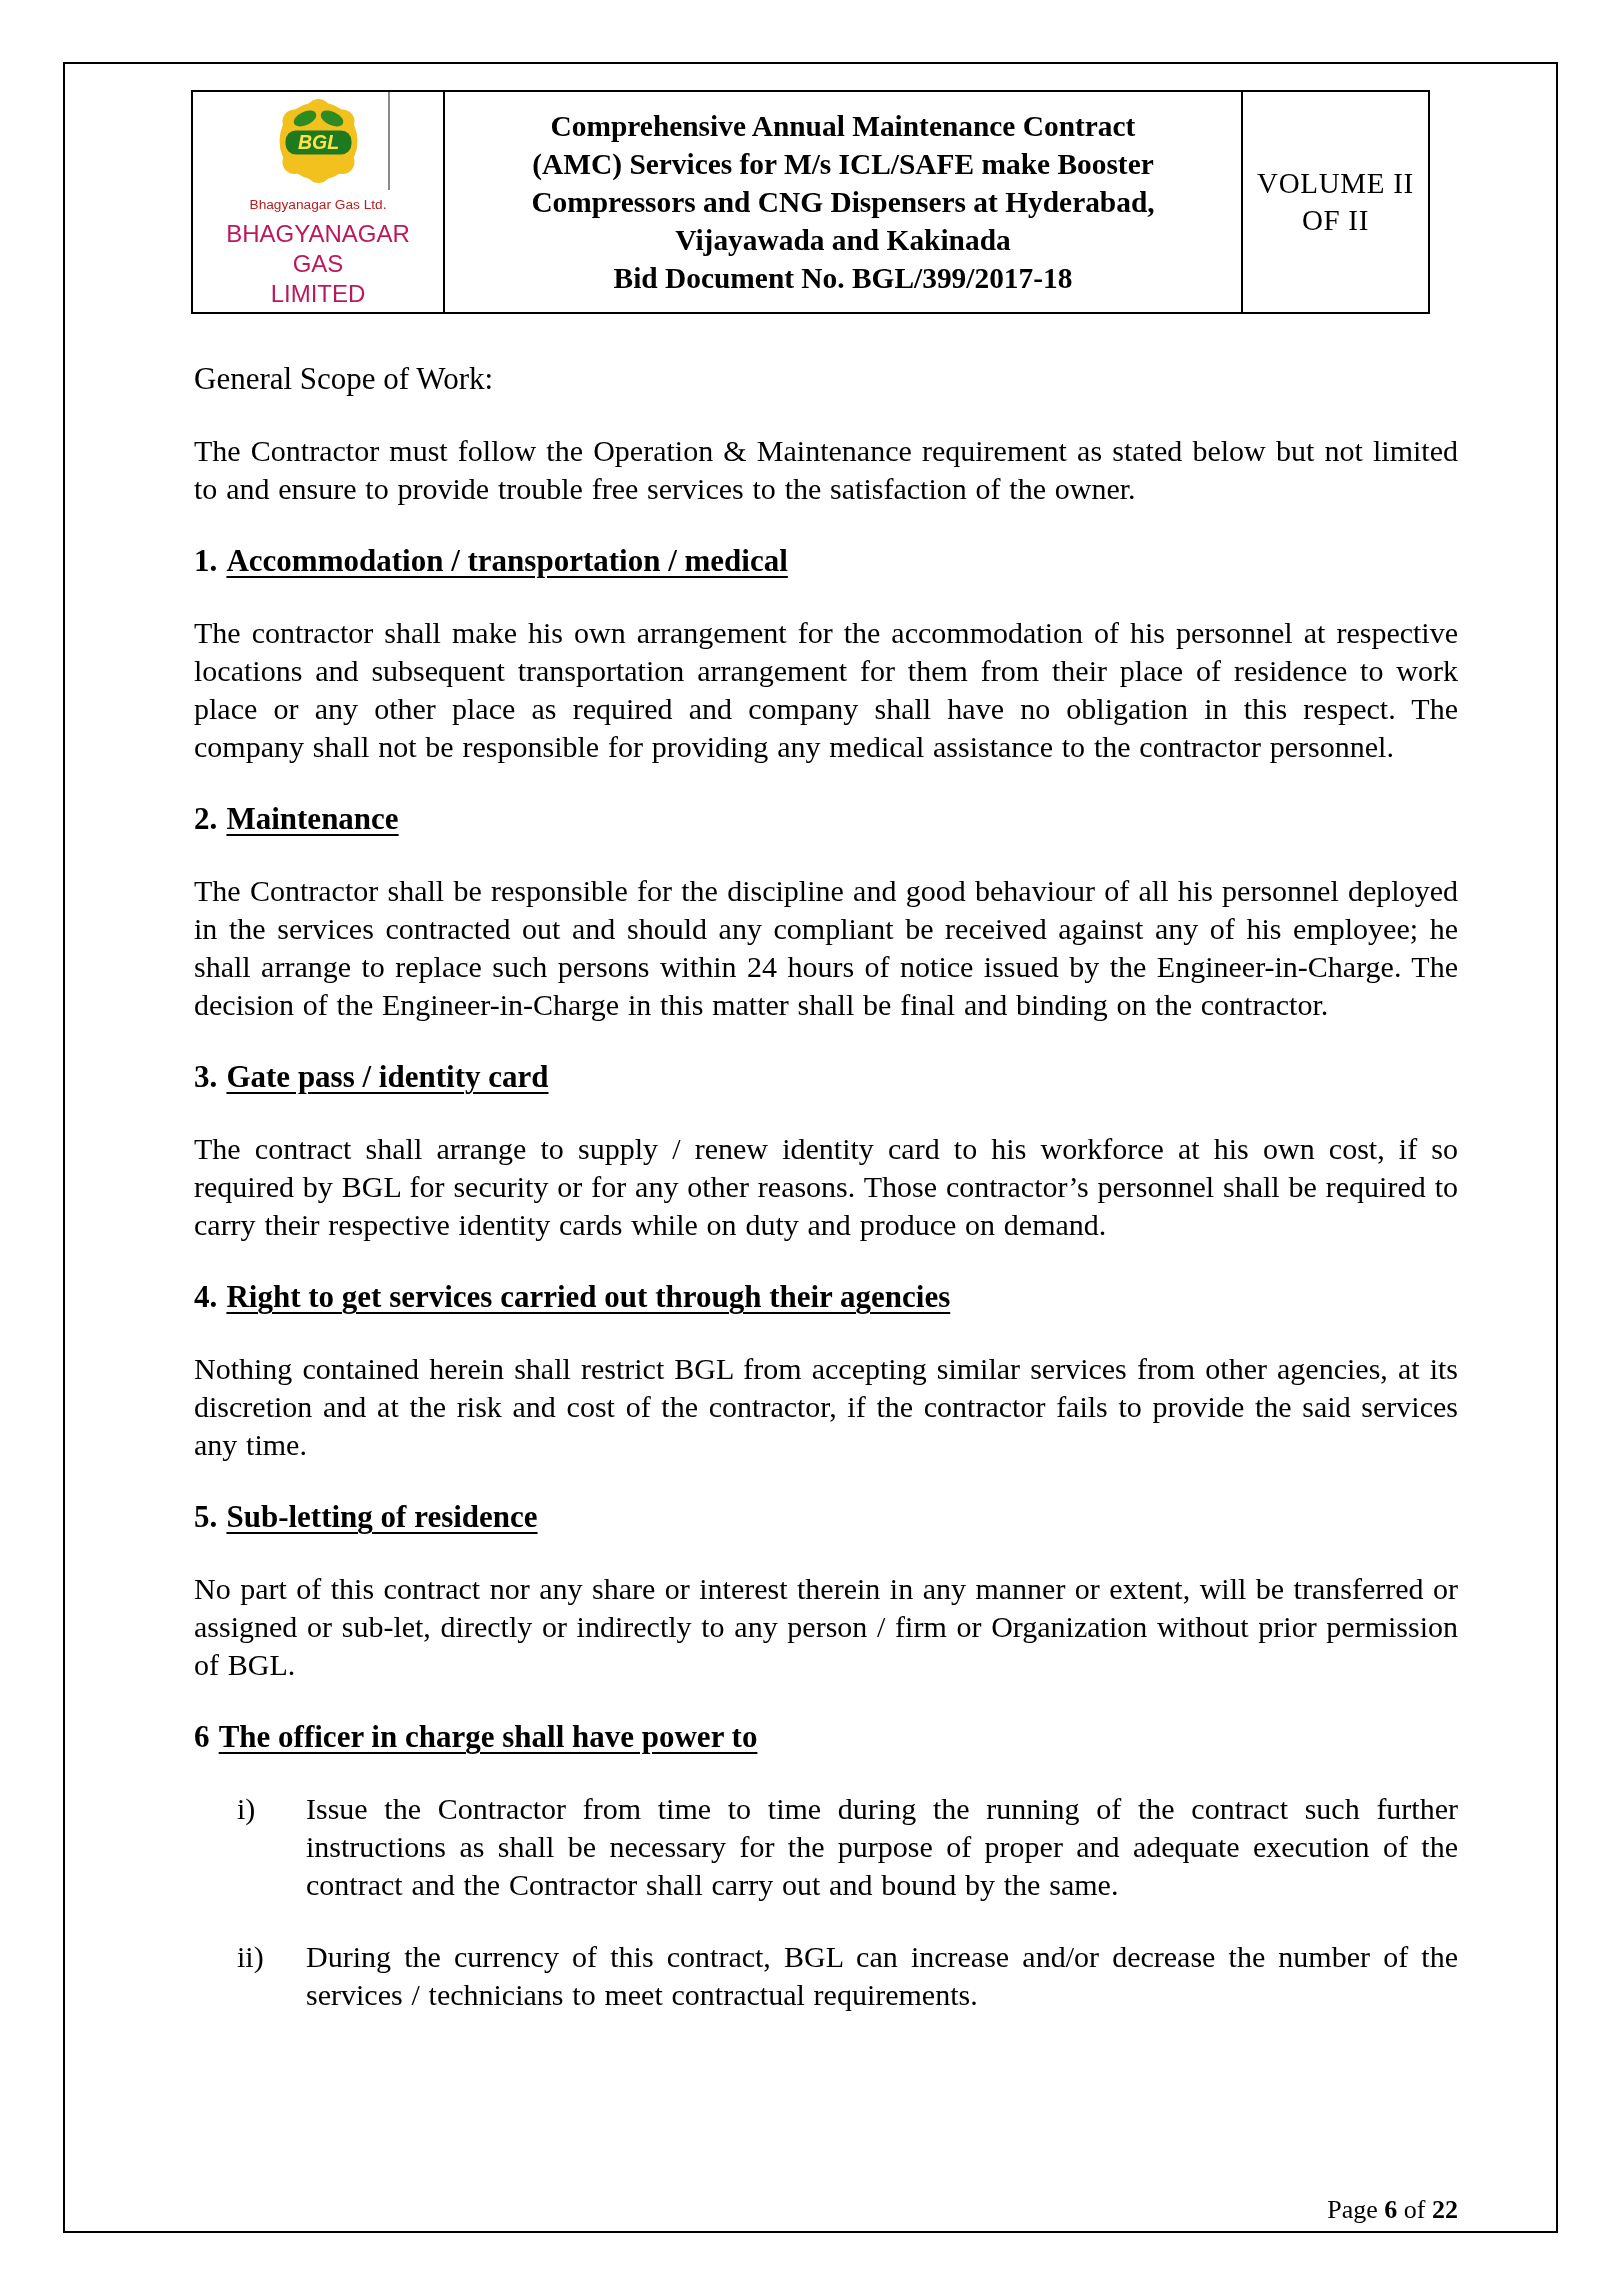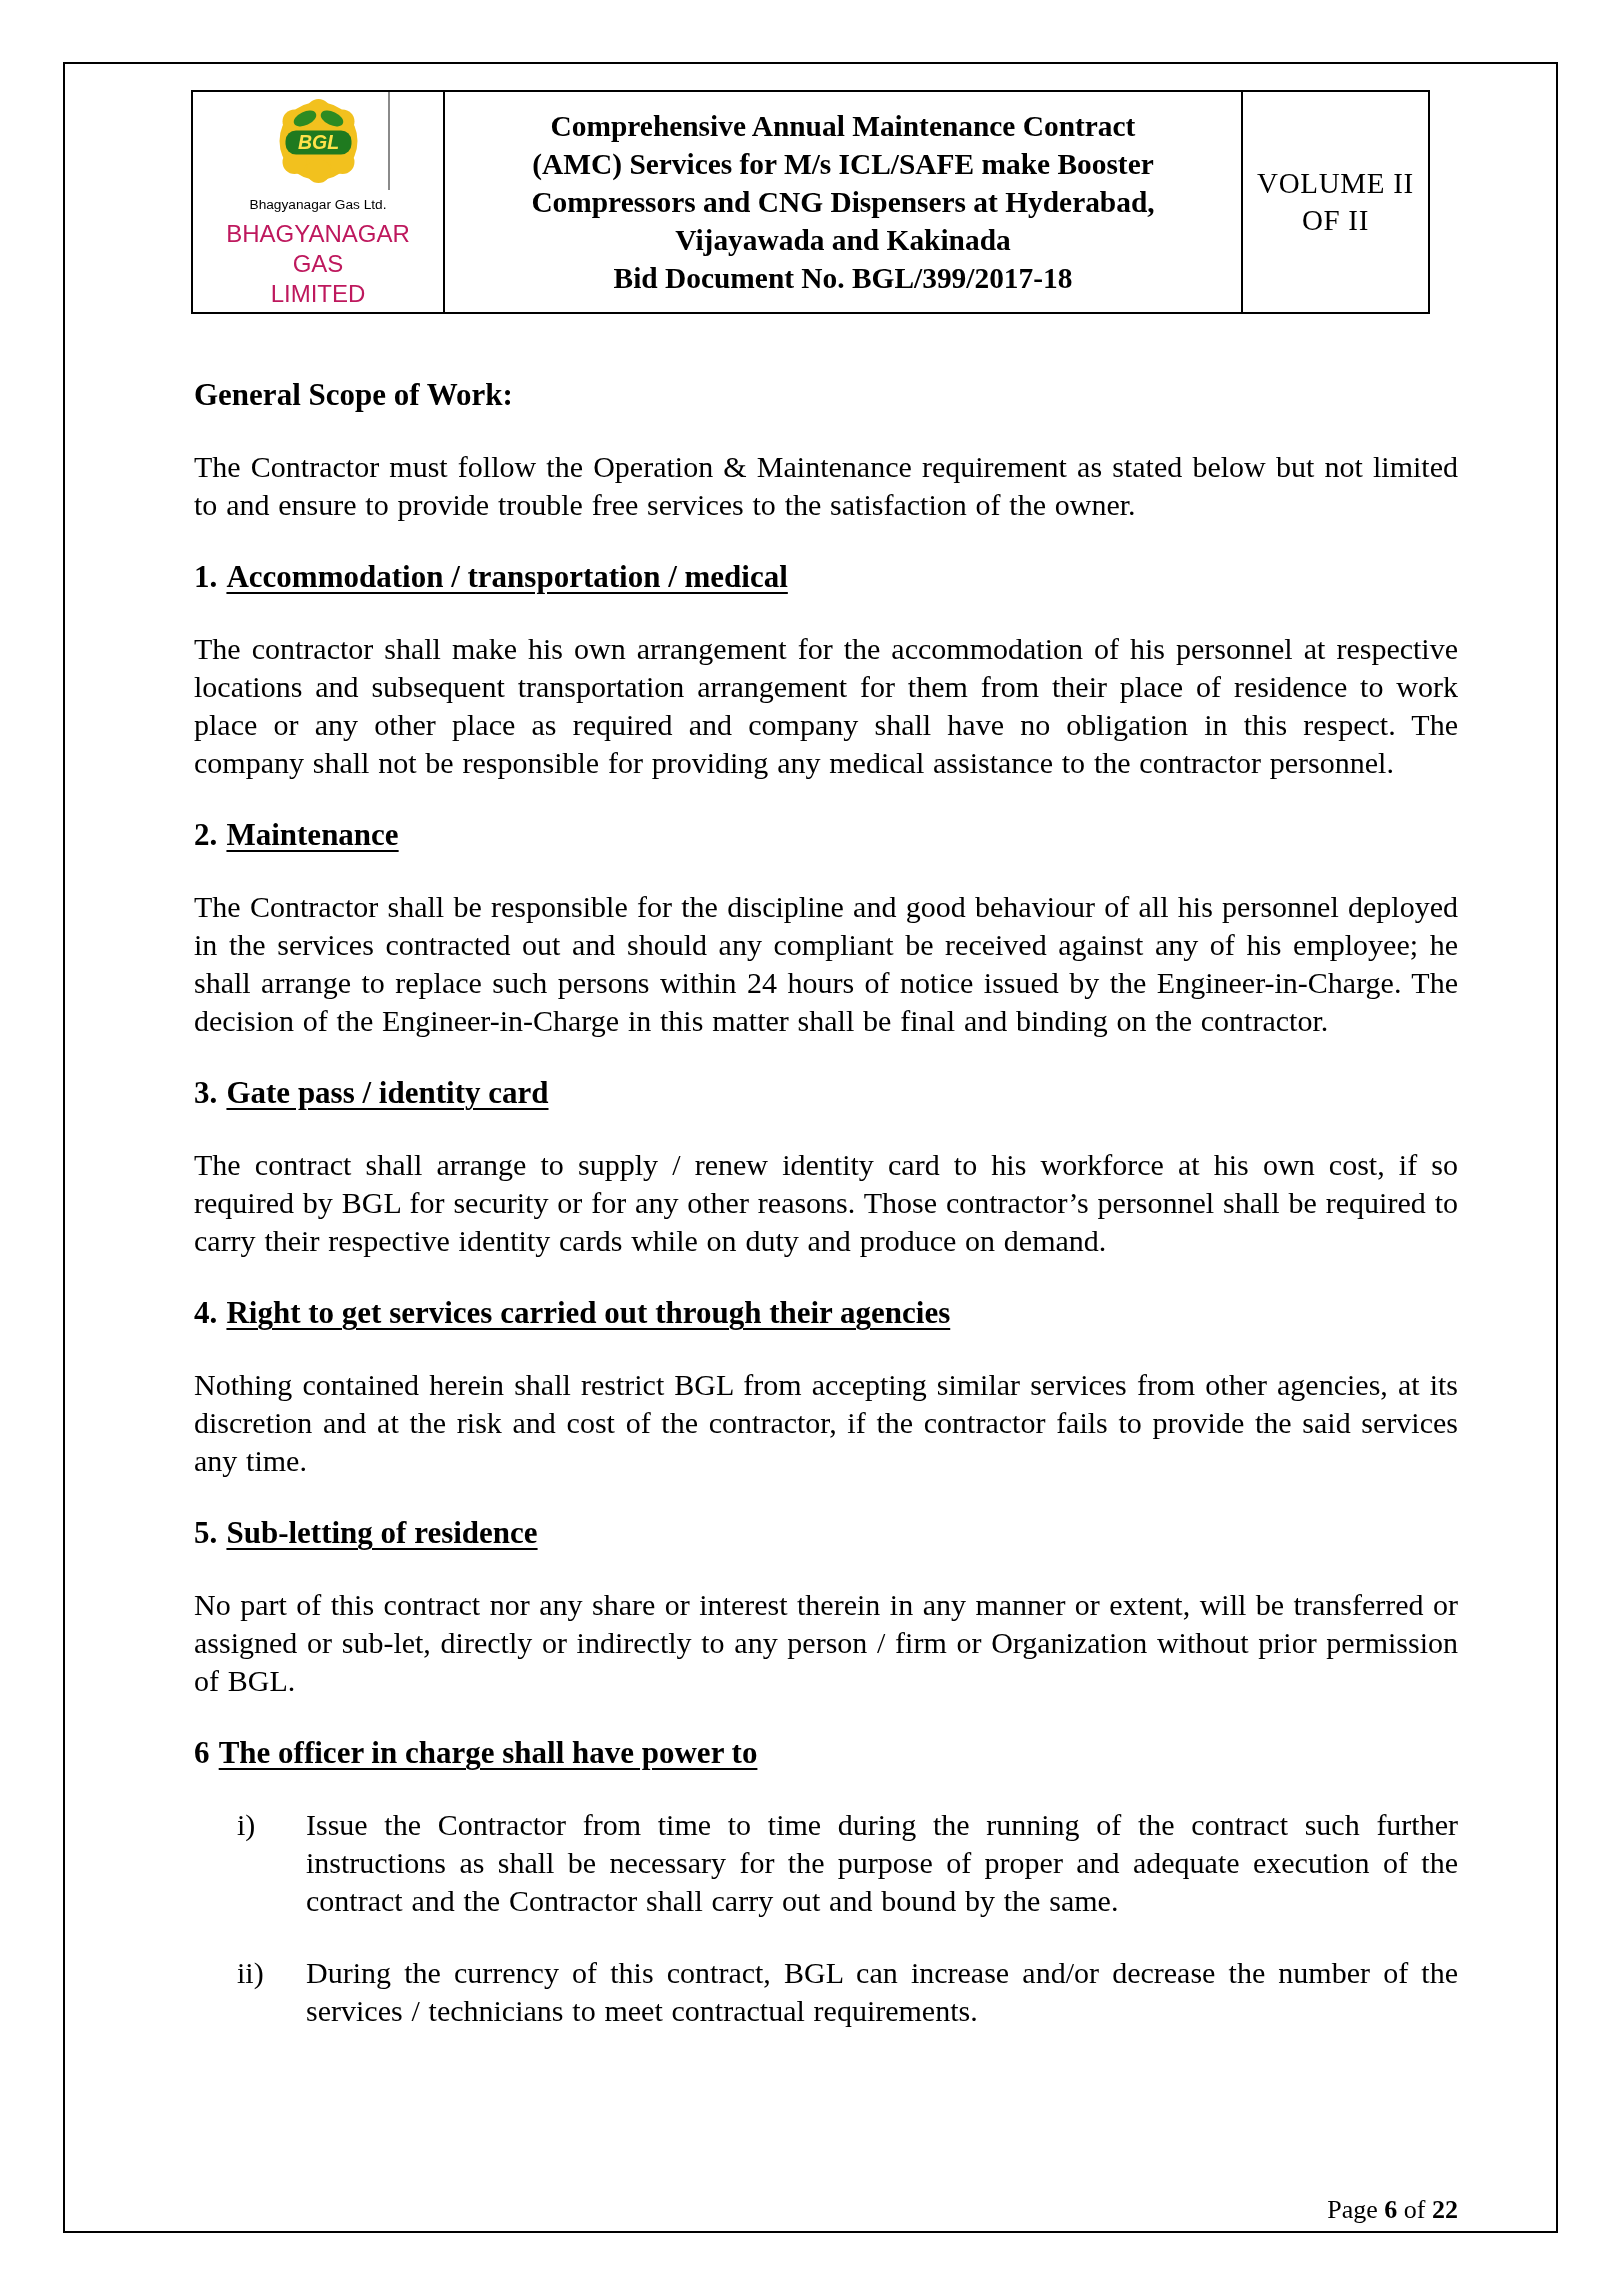--- a/index.html
+++ b/index.html
@@ -37,39 +37,39 @@
   td.vol-cell   { width:187px;  text-align:center; }
 
   .logo-divider {
     position:absolute; top:0; left:78%;
     width:2px; height:98px; background:#8a8a8a;
   }
   .logo-wrap { display:flex; flex-direction:column; align-items:center; }
   .logo-svg { width:105px; height:105px; }
   .logo-tagline {
     font-family:"Liberation Sans","DejaVu Sans",sans-serif;
-    font-size:13.7px; color:#000000; margin-top:-3.9px;
+    font-size:13.7px; color:#b91c1c; margin-top:-3.9px;
   }
   .company-name {
     font-family:"Liberation Sans","DejaVu Sans",sans-serif;
     font-size:24px; line-height:30px; color:#be185d; margin-top:6.5px;
   }
 
   .title-line { font-weight:bold; font-size:29.4px; line-height:38px; }
   .bid-line   { font-weight:bold; font-size:29.4px; line-height:38px; }
   .vol-line   { font-size:29px; line-height:37px; letter-spacing:0.7px; }
 
   
   .doc-body {
     padding:46px 98px 0 129px;
     font-size:30px; line-height:38px;
   }
   .scope-heading {
-    font-weight:bold; font-size:31px;
-    margin:16px 0 34px 0;
+    font-weight:normal; font-size:31px;
+    margin:0 0 34px 0;
   }
   .para {
     text-align:justify;
     margin:12px 0 34px 0;
     word-spacing:1.3px;
   }
   .sec-heading {
     font-weight:bold; font-size:31px;
     margin:0 0 34px 0;
   }

